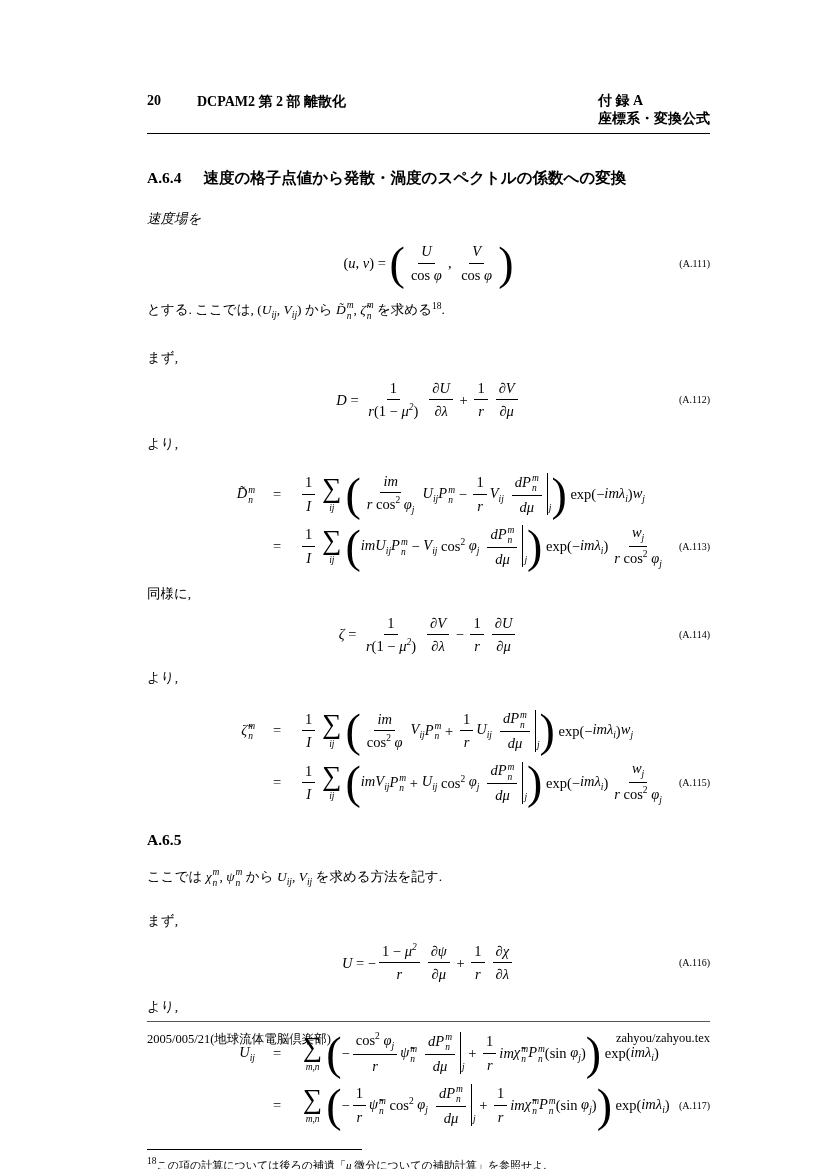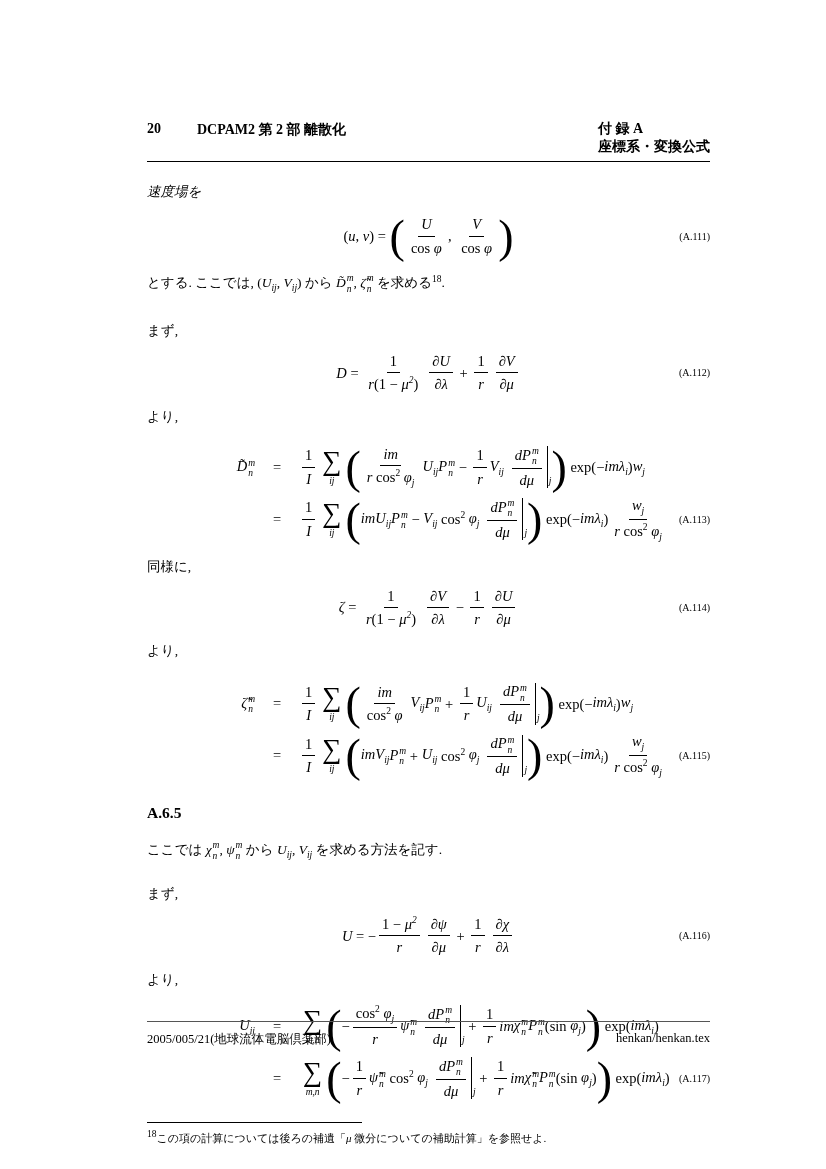--- a/index.html
+++ b/index.html
@@ -4,21 +4,21 @@
 <style>
   html,body{margin:0;padding:0;background:#ffffff;}
   .page{
     width:826px;height:1169px;box-sizing:border-box;
     padding:92px 116px 0 147px;
     position:relative;background:#fff;color:#000;
     font-family:"Liberation Serif","DejaVu Serif",serif;
     overflow:hidden;
   }
   
-  .header{display:flex;justify-content:space-between;font-weight:bold;font-size:14px;align-items:baseline;margin-top:28px;}
+  .header{display:flex;justify-content:space-between;font-weight:bold;font-size:14px;align-items:baseline;}
   .header-left{display:flex;gap:36px;}
   .header-right{display:flex;flex-direction:column;}
   .hrule{border:0;border-top:1px solid #000;margin:5px 0 0 0;}
   .footer{position:absolute;left:147px;right:116px;top:1021px;}
   .ftrule{border:0;border-top:1px solid #555;margin:0 0 9px 0;}
   .ftline{display:flex;justify-content:space-between;font-size:12.5px;}
   
   .heading{display:flex;gap:22px;font-size:15.5px;font-weight:bold;align-items:baseline;}
   .heading .tok{font-weight:normal;}
   .heading .tok.rm{font-weight:bold;}
@@ -72,20 +72,24 @@
       <span>20</span>
       <span>DCPAM2 第 2 部 離散化</span>
     </div>
     <div class="header-right">
       <span>付 録 A</span>
       <span>座標系・変換公式</span>
     </div>
   </div>
   <hr class="hrule">
 
+  <div class="heading h-a64">
+    <span>A.6.4</span>
+    <span>速度の格子点値から発散・渦度のスペクトルの係数への変換</span>
+  </div>
 
   <div class="para p1">速度場を</div>
 
   <div class="disp e111">
     <span class="mrow">
         <span class="tok rm"><span class="base">(</span></span>
         <span class="tok"><span class="base">u</span></span>
         <span class="tok rm"><span class="base">, </span></span>
         <span class="tok"><span class="base">v</span></span>
         <span class="tok rm"><span class="base">) = </span></span>
@@ -495,17 +499,17 @@
     </div>
   </div>
 
   <hr class="fnrule">
   <div class="footnote"><span class="tok rm"><sup>18</sup></span><span class="tok rm"><span class="base">この項の計算については後ろの補遺「</span></span><span class="tok"><span class="base">μ</span></span><span class="tok rm"><span class="base"> 微分についての補助計算」を参照せよ.</span></span></div>
 
   <div class="footer">
     <hr class="ftrule">
     <div class="ftline">
       <span>2005/005/21(地球流体電脳倶楽部)</span>
-      <span>henkan/henkan.tex</span>
+      <span>zahyou/zahyou.tex</span>
     </div>
   </div>
 
 </div>
 
 </body></html>

